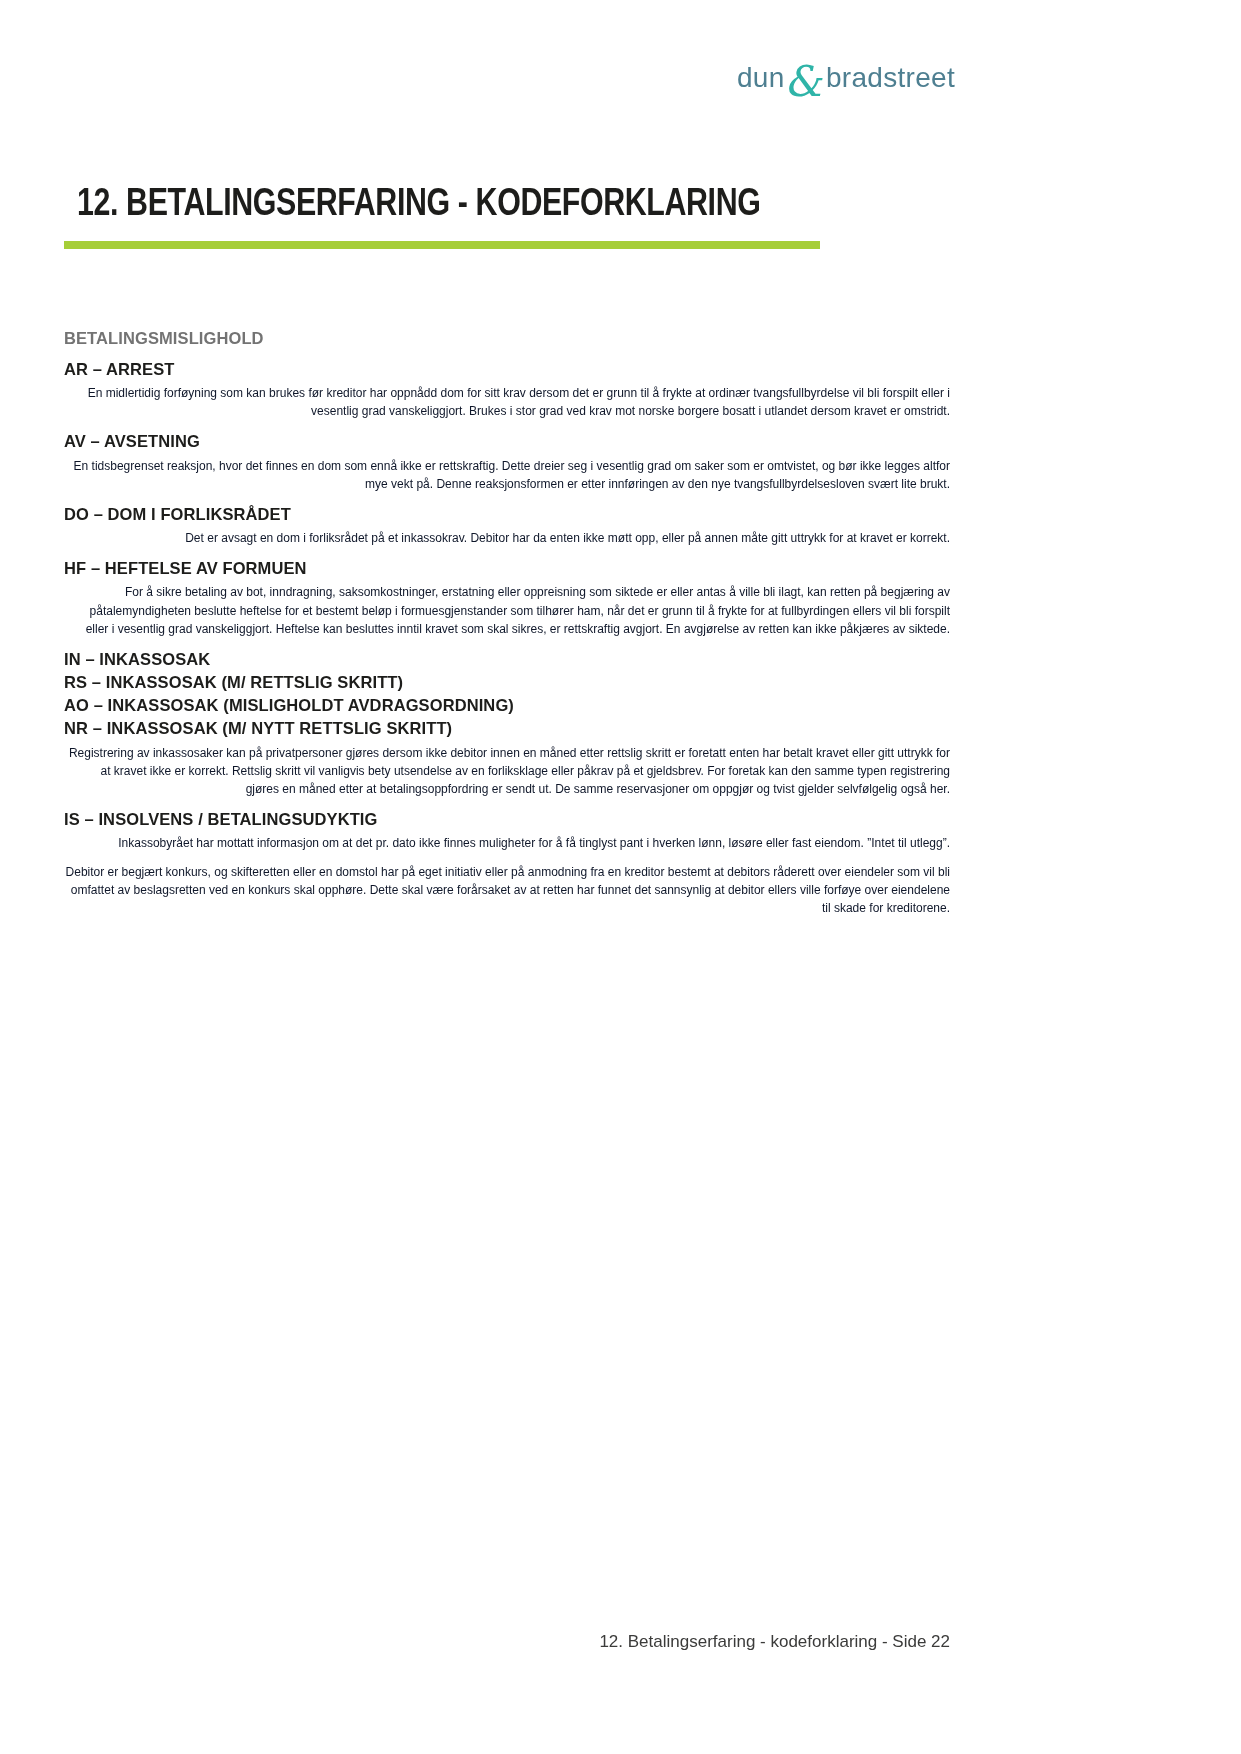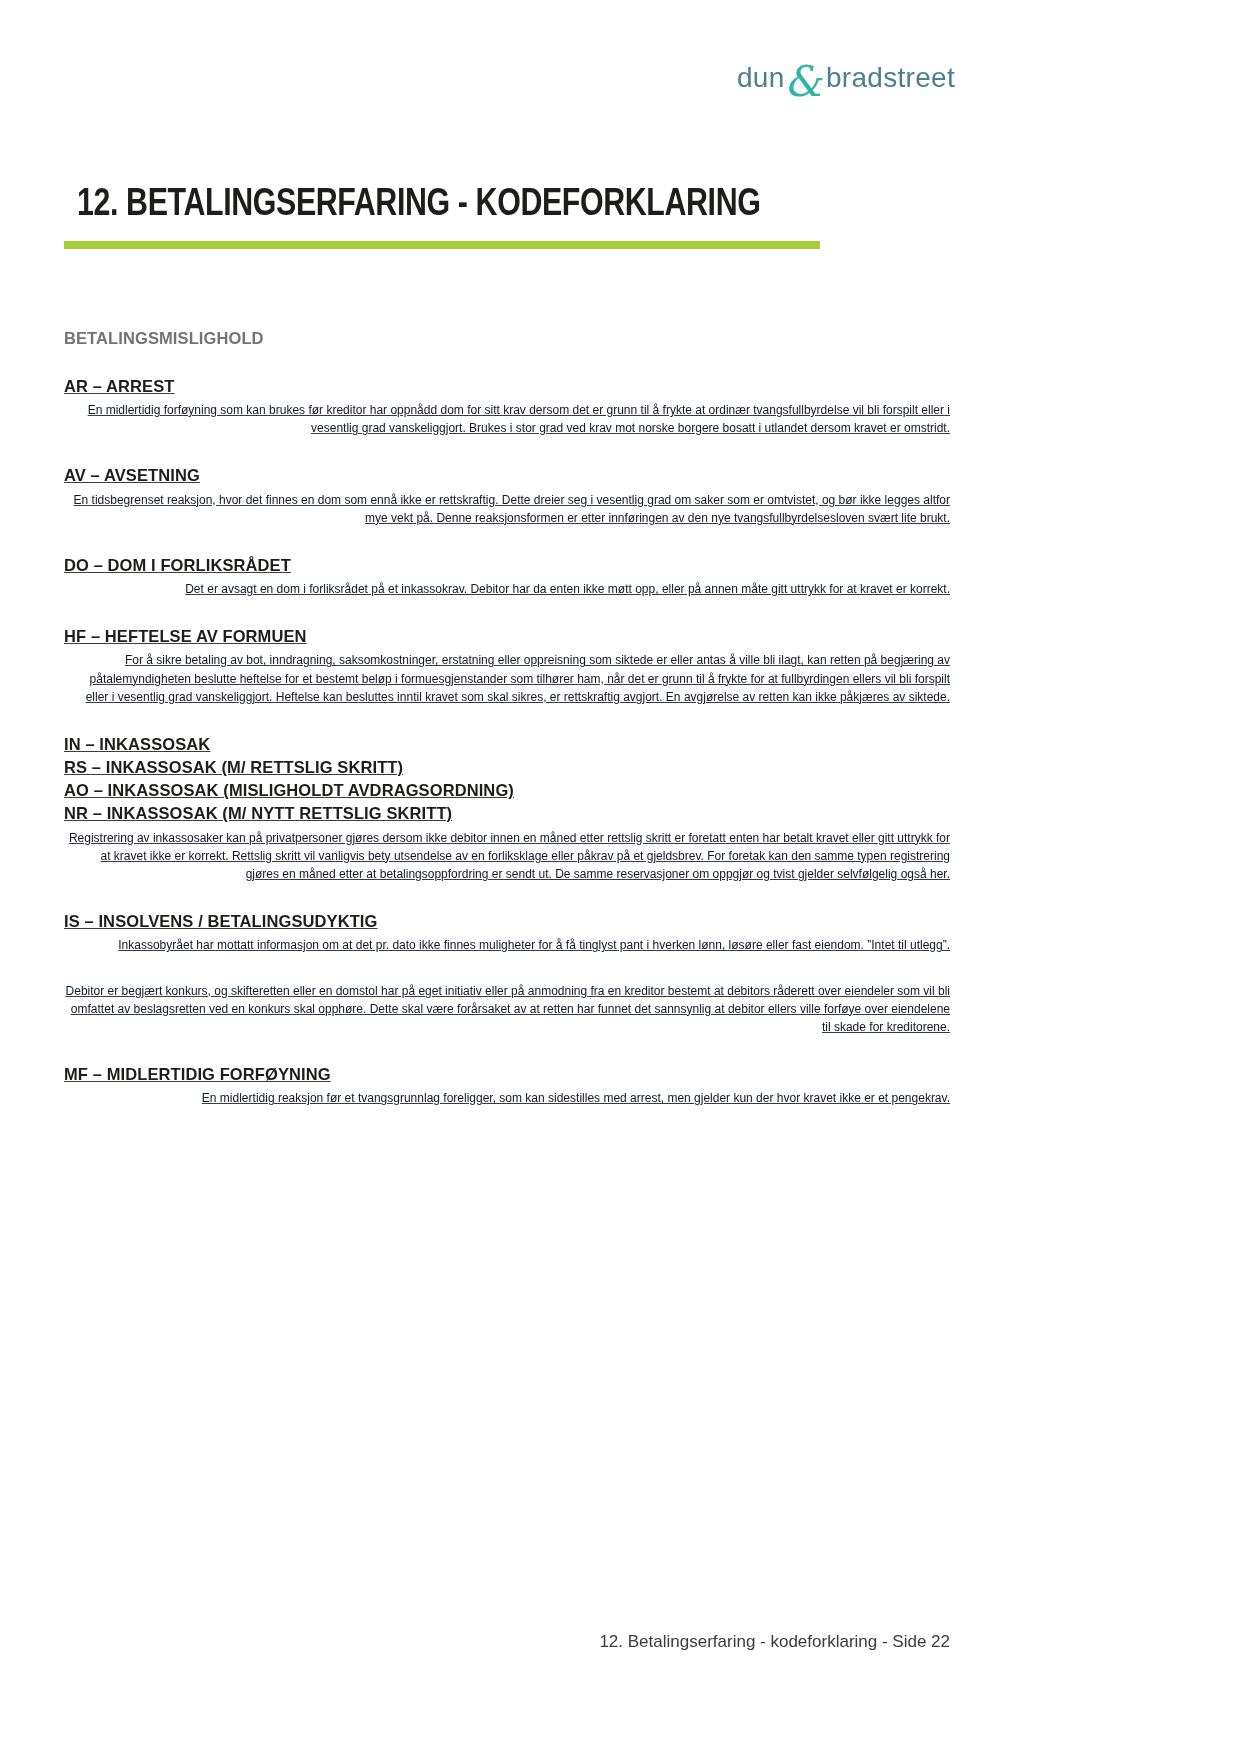--- a/index.html
+++ b/index.html
@@ -67,21 +67,21 @@
     background: var(--accent-green, #a6ce38);
     margin-top: 18px;
   }
   .intro-heading {
     margin: 80px 0 0 0;
     font-size: 16.5px;
     font-weight: bold;
     color: #737373;
     letter-spacing: 0.1px;
   }
-  .code-section { margin-top: 27px; text-decoration: underline; }
+  .code-section { margin-top: 10px; }
   .code-heading {
     margin: 0;
     font-size: 16.5px;
     font-weight: bold;
     color: #1d1d1b;
     line-height: 1.4;
     letter-spacing: 0.1px;
   }
   .code-body {
     margin: 3px 0 0 0;
@@ -148,22 +148,18 @@
 
     <section class="code-section">
       <h3 class="code-heading">IS – INSOLVENS / BETALINGSUDYKTIG</h3>
       <p class="code-body">Inkassobyrået har mottatt informasjon om at det pr. dato ikke finnes muligheter for å få tinglyst pant i hverken lønn, løsøre eller fast eiendom. ”Intet til utlegg”.</p>
     </section>
 
     <section class="code-section">
       <p class="code-body">Debitor er begjært konkurs, og skifteretten eller en domstol har på eget initiativ eller på anmodning fra en kreditor bestemt at debitors råderett over eiendeler som vil bli omfattet av beslagsretten ved en konkurs skal opphøre. Dette skal være forårsaket av at retten har funnet det sannsynlig at debitor ellers ville forføye over eiendelene til skade for kreditorene.</p>
     </section>
 
-    <section class="code-section">
-      <h3 class="code-heading">MF – MIDLERTIDIG FORFØYNING</h3>
-      <p class="code-body">En midlertidig reaksjon før et tvangsgrunnlag foreligger, som kan sidestilles med arrest, men gjelder kun der hvor kravet ikke er et pengekrav.</p>
-    </section>
 
   </main>
 
   <footer class="footer">12. Betalingserfaring - kodeforklaring - Side 22</footer>
 
 </div>
 
 </body></html>

